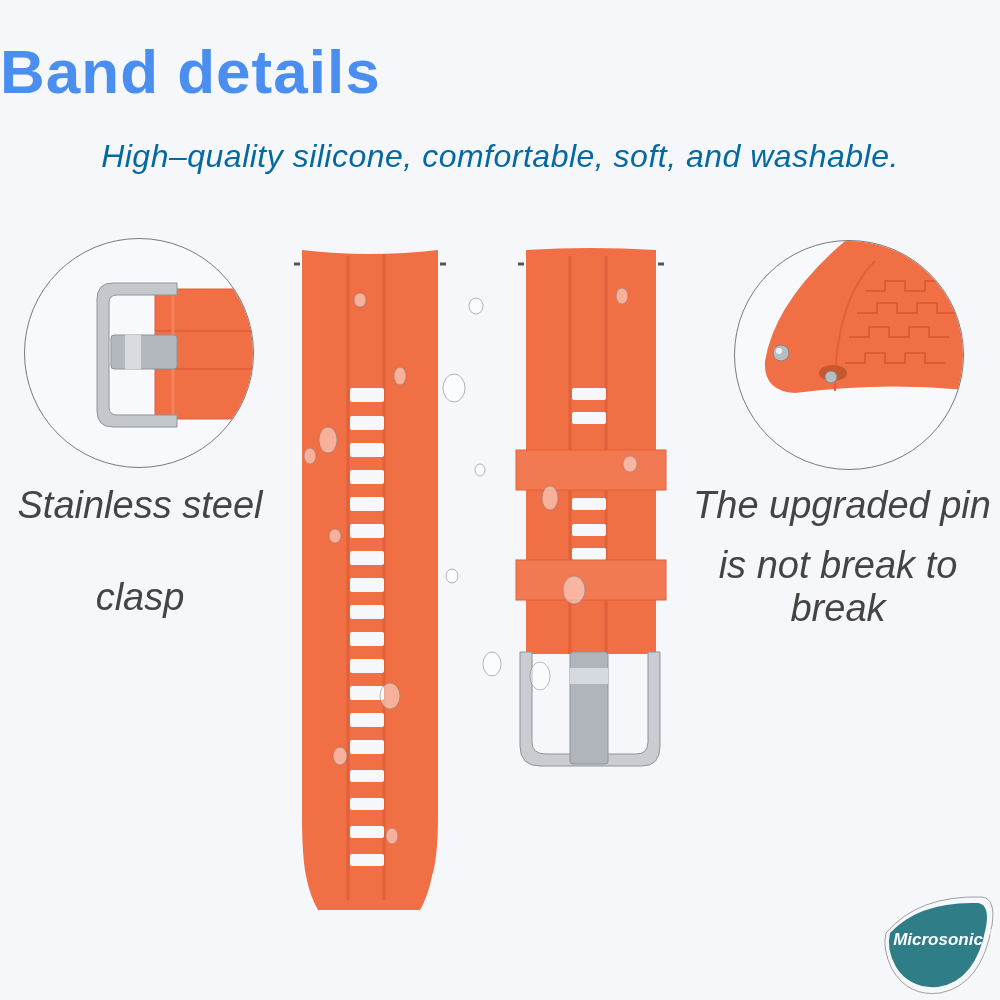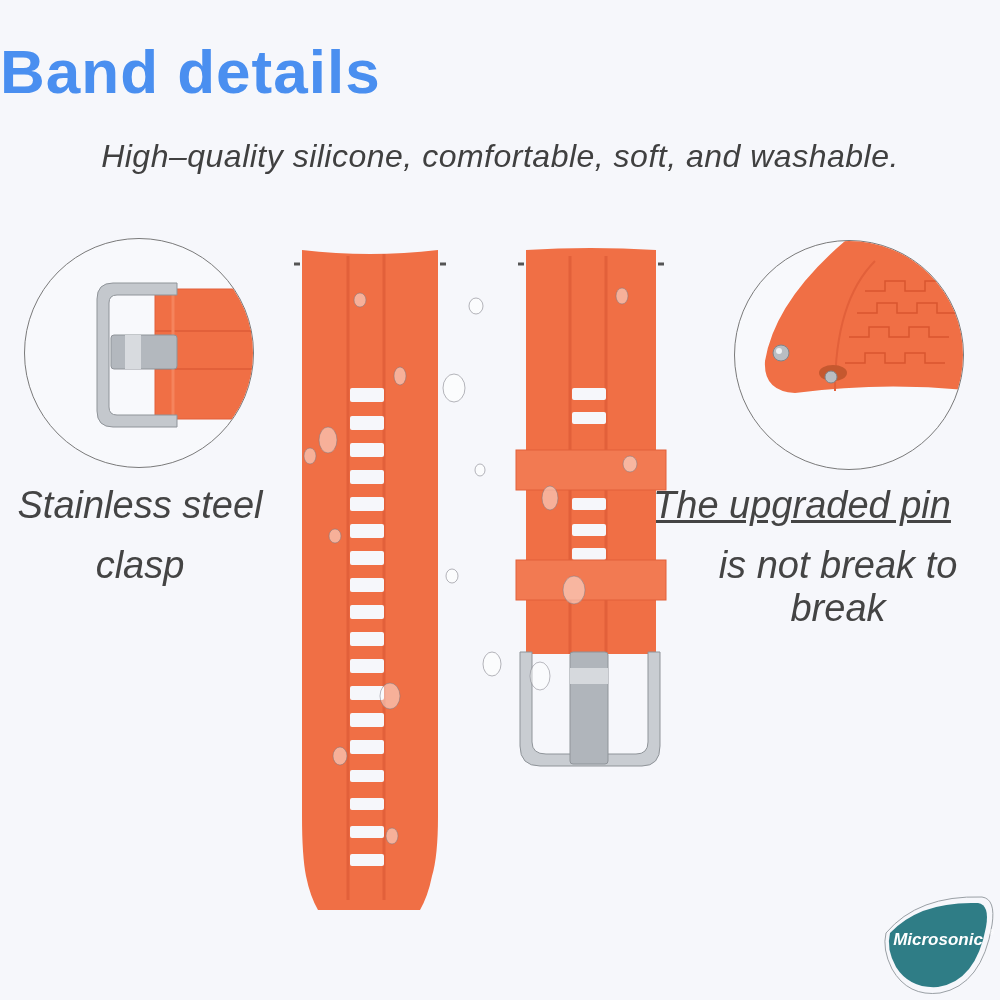--- a/index.html
+++ b/index.html
@@ -10,21 +10,21 @@
     font-family: "Liberation Sans", sans-serif;
   }
   .title {
     position: absolute; left: 0; top: 36px; width: 1000px;
     text-align: left; font-weight: bold; font-size: 62px;
     color: #4a8ff0; letter-spacing: 1px;
   }
   .subtitle {
     position: absolute; left: 0; top: 138px; width: 1000px;
     text-align: center; font-style: italic; font-size: 32px;
-    color: #404040; letter-spacing: 0.5px;
+    color: #0369a1; letter-spacing: 0.5px;
   }
   .circle {
     position: absolute; border: 1.5px solid #7a7a7a; border-radius: 50%;
     overflow: hidden; background: #f8f9fc;
   }
   .caption {
     position: absolute; font-style: italic; font-size: 38px;
     color: #444; text-align: center;
   }
   .strap { position: absolute; }
@@ -42,39 +42,39 @@
     <rect x="130" y="50" width="110" height="130" fill="none" stroke="#e2603a" stroke-width="1"></rect>
     <line x1="130" y1="92" x2="240" y2="92" stroke="#e2603a" stroke-width="2"></line>
     <line x1="130" y1="130" x2="240" y2="130" stroke="#e2603a" stroke-width="2"></line>
     <line x1="148" y1="50" x2="148" y2="180" stroke="#f5845d" stroke-width="3"></line>
     <path d="M 152 44 L 88 44 Q 72 44 72 60 L 72 172 Q 72 188 88 188 L 152 188 L 152 176 L 92 176 Q 84 176 84 168 L 84 64 Q 84 56 92 56 L 152 56 Z" fill="#c4c8cd" stroke="#8f9499" stroke-width="1"></path>
     <rect x="86" y="96" width="66" height="34" rx="3" fill="#b3b8be" stroke="#8f9499" stroke-width="1"></rect>
     <rect x="100" y="96" width="16" height="34" fill="#d8dbdf"></rect>
   </svg>
 </div>
 <div class="caption" style="left:10px; top:484px; width:260px;">Stainless steel</div>
-<div class="caption" style="left:10px; top:544px; width:260px;">clasp</div>
+<div class="caption" style="left:10px; top:576px; width:260px;">clasp</div>
 
 <div class="circle" style="left:734px; top:240px; width:228px; height:228px;">
   <svg width="228" height="228" viewBox="0 0 228 228">
     <path d="M 110 0 L 240 0 L 240 150 Q 150 140 60 152 Q 28 150 30 120 Q 40 60 110 0 Z" fill="#f06f45"></path>
     <path d="M 140 20 Q 100 60 100 150" fill="none" stroke="#e2603a" stroke-width="2"></path>
     <g fill="none" stroke="#d9562f" stroke-width="1.5">
       <path d="M 130 50 l 20 0 l 0 -10 l 20 0 l 0 10 l 20 0 l 0 -10 l 20 0"></path>
       <path d="M 122 72 l 20 0 l 0 -10 l 20 0 l 0 10 l 20 0 l 0 -10 l 20 0 l 0 10 l 20 0"></path>
       <path d="M 114 96 l 20 0 l 0 -10 l 20 0 l 0 10 l 20 0 l 0 -10 l 20 0 l 0 10 l 20 0"></path>
       <path d="M 110 122 l 20 0 l 0 -10 l 20 0 l 0 10 l 20 0 l 0 -10 l 20 0 l 0 10 l 20 0"></path>
     </g>
     <circle cx="46" cy="112" r="8" fill="#b9bdc2" stroke="#808489" stroke-width="1"></circle>
     <circle cx="44" cy="110" r="3" fill="#eef0f2"></circle>
     <ellipse cx="98" cy="132" rx="14" ry="8" fill="#c5582f"></ellipse>
     <circle cx="96" cy="136" r="6" fill="#b9bdc2" stroke="#808489" stroke-width="1"></circle>
   </svg>
 </div>
-<div class="caption" style="left:652px; top:484px; width:300px;text-decoration:underline;">The upgraded pin</div>
+<div class="caption" style="left:692px; top:484px; width:300px;">The upgraded pin</div>
 <div class="caption" style="left:676px; top:544px; width:324px;">is not break to break</div>
 
 <svg class="strap" style="left:280px; top:236px;" width="200" height="700" viewBox="0 0 200 700">
   <line x1="14" y1="28" x2="20" y2="28" stroke="#555" stroke-width="3"></line>
   <line x1="160" y1="28" x2="166" y2="28" stroke="#555" stroke-width="3"></line>
   <path d="M 22 14 Q 90 22 158 14 L 158 580 Q 158 620 152 640 Q 148 660 140 674 L 38 674 Q 30 660 26 640 Q 22 620 22 580 Z" fill="#f06f45"></path>
   <path d="M 68 20 L 68 664" stroke="#e2603a" stroke-width="3"></path>
   <path d="M 104 18 L 104 664" stroke="#e2603a" stroke-width="3"></path>
   <g fill="#f6f7fb">
     <rect x="70" y="152" width="34" height="14" rx="2"></rect>

